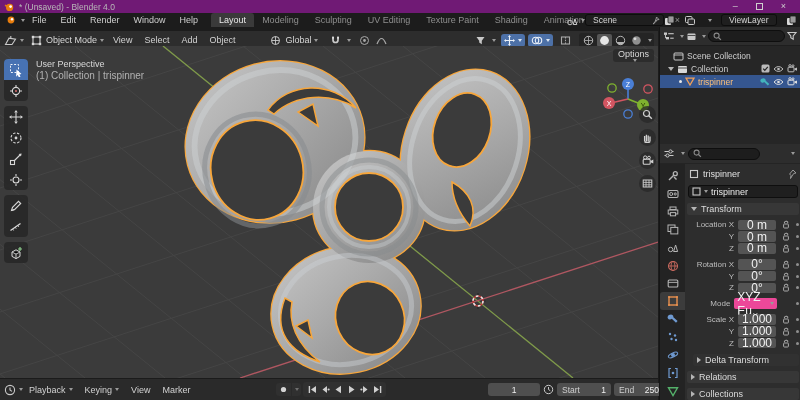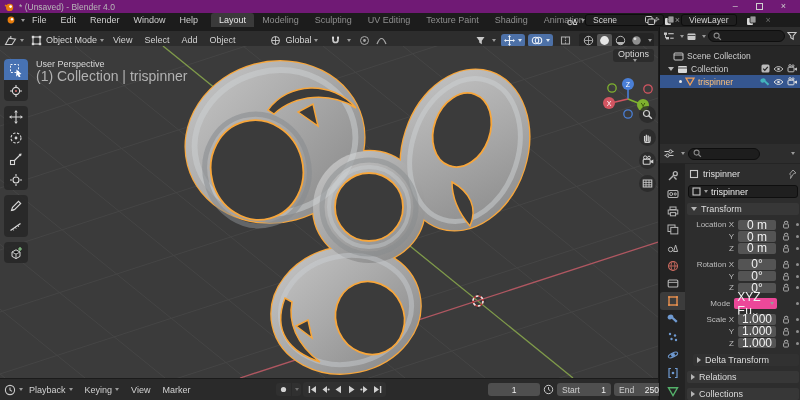--- a/index.html
+++ b/index.html
@@ -38,21 +38,21 @@
   .hdr-btn { display:flex; align-items:center; padding:1px 3px; border-radius:3px; }
   .hdr-btn.on { background:#4d71a8; }
   .dd { display:flex; align-items:center; background:transparent; border-radius:3px; padding:1px 3px; color:#d8d8d8; }
   .seg { display:flex; align-items:center; background:#242424; border-radius:3px; padding:1px 2px; gap:1px; }
   .seg .cell { width:15px; height:13px; display:flex; align-items:center; justify-content:center; border-radius:2px; }
   .seg .cell.active { background:#565656; }
 
   
   .viewport { left:0; top:46px; width:658px; height:332px; background:#3b3b3b; overflow:hidden; }
   .vp-overlay-text { left:36px; top:12px; color:#d8d8d8; font-size:9px; line-height:12px; }
-  .vp-overlay-sub { color:#b2b2b2; font-size:14px; }
+  .vp-overlay-sub { color:#b2b2b2; font-size:10px; }
   .toolbar { left:4px; top:13px; display:flex; flex-direction:column; gap:5px; }
   .tool-group { display:flex; flex-direction:column; background:rgba(40,40,40,.9); border-radius:4px; overflow:hidden; }
   .tool-btn { width:24px; height:21px; display:flex; align-items:center; justify-content:center; }
   .tool-btn.active { background:#4772b3; }
   .options-btn { right:4px; top:3px; background:rgba(42,42,42,.85); border-radius:3px; height:13px; display:flex; align-items:center; padding:0 5px; color:#d8d8d8;flex-direction:column; }
   .nav-btn { width:17px; height:17px; border-radius:9px; background:rgba(40,40,40,.78); display:flex; align-items:center; justify-content:center; }
 
   
   .rpanel { left:659px; top:27px; width:141px; height:373px; background:#262626; border-left:1px solid #151515; }
   .outliner-hdr { height:19px; background:#2d2d2d; border-bottom:1px solid #1e1e1e; display:flex; align-items:center; padding:0 3px; gap:2px; }
@@ -148,21 +148,21 @@
         </span>
       </div>
       <span>
         <svg width="11" height="11" viewBox="0 0 11 11">
             <rect x="1" y="3" width="6" height="7" rx="1" fill="#d8d8d8"></rect>
             <rect x="4" y="1" width="6" height="7" rx="1" fill="#9a9a9a" stroke="#1c1c1c" stroke-width="0.8"></rect>
           </svg>
       </span>
       <span style="color:#8f8f8f">×</span>
     </div>
-    <div class="flex" style="position:absolute; left:644px; width:112px; gap:9px;">
+    <div class="flex" style="position:absolute; left:684px; width:112px; gap:9px;">
       <span>
         <svg width="12" height="11" viewBox="0 0 12 11">
             <rect x="1.5" y="1.5" width="6.5" height="6" rx="1" fill="none" stroke="#c9c9c9" stroke-width="1"></rect>
             <rect x="4" y="4" width="6.5" height="5.5" rx="1" fill="#2a2a2a" stroke="#c9c9c9" stroke-width="1"></rect>
           </svg>
       </span>
         <span class="caret"></span>
       <div class="id-field" style="flex:1">
         <span class="val">ViewLayer</span>
       </div>

